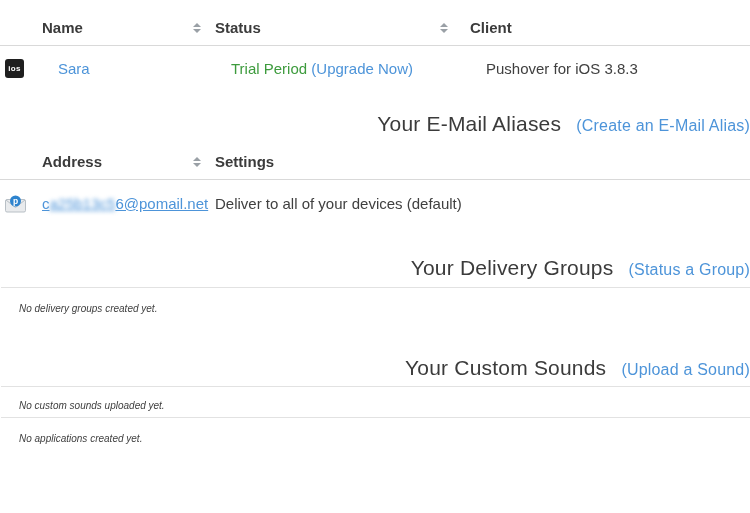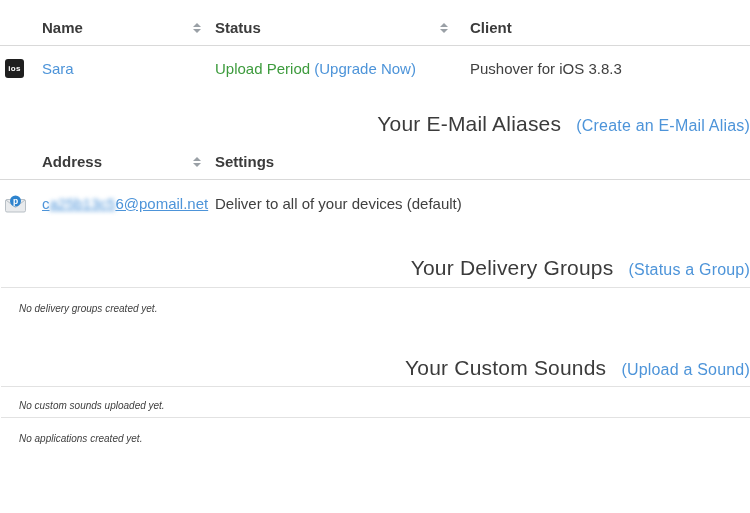--- a/index.html
+++ b/index.html
@@ -15,21 +15,21 @@
     color:var(--body-text);font-size:15px;
   }
   a{color:var(--link);text-decoration:none;cursor:pointer;}
   table{border-collapse:collapse;width:100%;table-layout:fixed;}
   th{
     text-align:left;font-weight:bold;font-size:15px;color:var(--heading-text);
     border-bottom:1px solid var(--table-border);vertical-align:bottom;
   }
   .tbl-devices th{padding:19px 0 9px;}
   .tbl-aliases th{padding:15px 0 9px;}
-  .tbl-devices td{padding:14px 0 22px;vertical-align:top;}
+  .tbl-devices td{padding:14px 16px 22px;vertical-align:top;}
   .tbl-aliases td{padding:15px 0 16px;vertical-align:top;}
   .col-icon{width:42px;}
   .col-name{width:173px;}
   .col-status{width:255px;}
   td.icon-cell{padding-left:5px;}
   .th-flex{display:flex;justify-content:space-between;align-items:center;}
   .th-flex.name-pad{padding-right:14px;}
   .th-flex.status-pad{padding-right:22px;}
   .sort-icon{display:inline-flex;flex-direction:column;gap:2px;cursor:pointer;}
   .sort-icon .up{width:0;height:0;border-left:4px solid transparent;border-right:4px solid transparent;border-bottom:4px solid #9aa0a6;}
@@ -103,21 +103,21 @@
   </thead>
   <tbody>
     <tr>
       <td class="icon-cell">
         <span class="ios-badge">ios</span>
       </td>
       <td>
         <a>Sara</a>
       </td>
       <td>
-        <span class="status-text">Upload Period</span>
+        <span class="status-text">Trial Period</span>
         <a>(Upgrade Now)</a>
       </td>
       <td>
         <span>Pushover for iOS 3.8.3</span>
       </td>
     </tr>
   </tbody>
 </table>
 
 <div class="section m-aliases">

